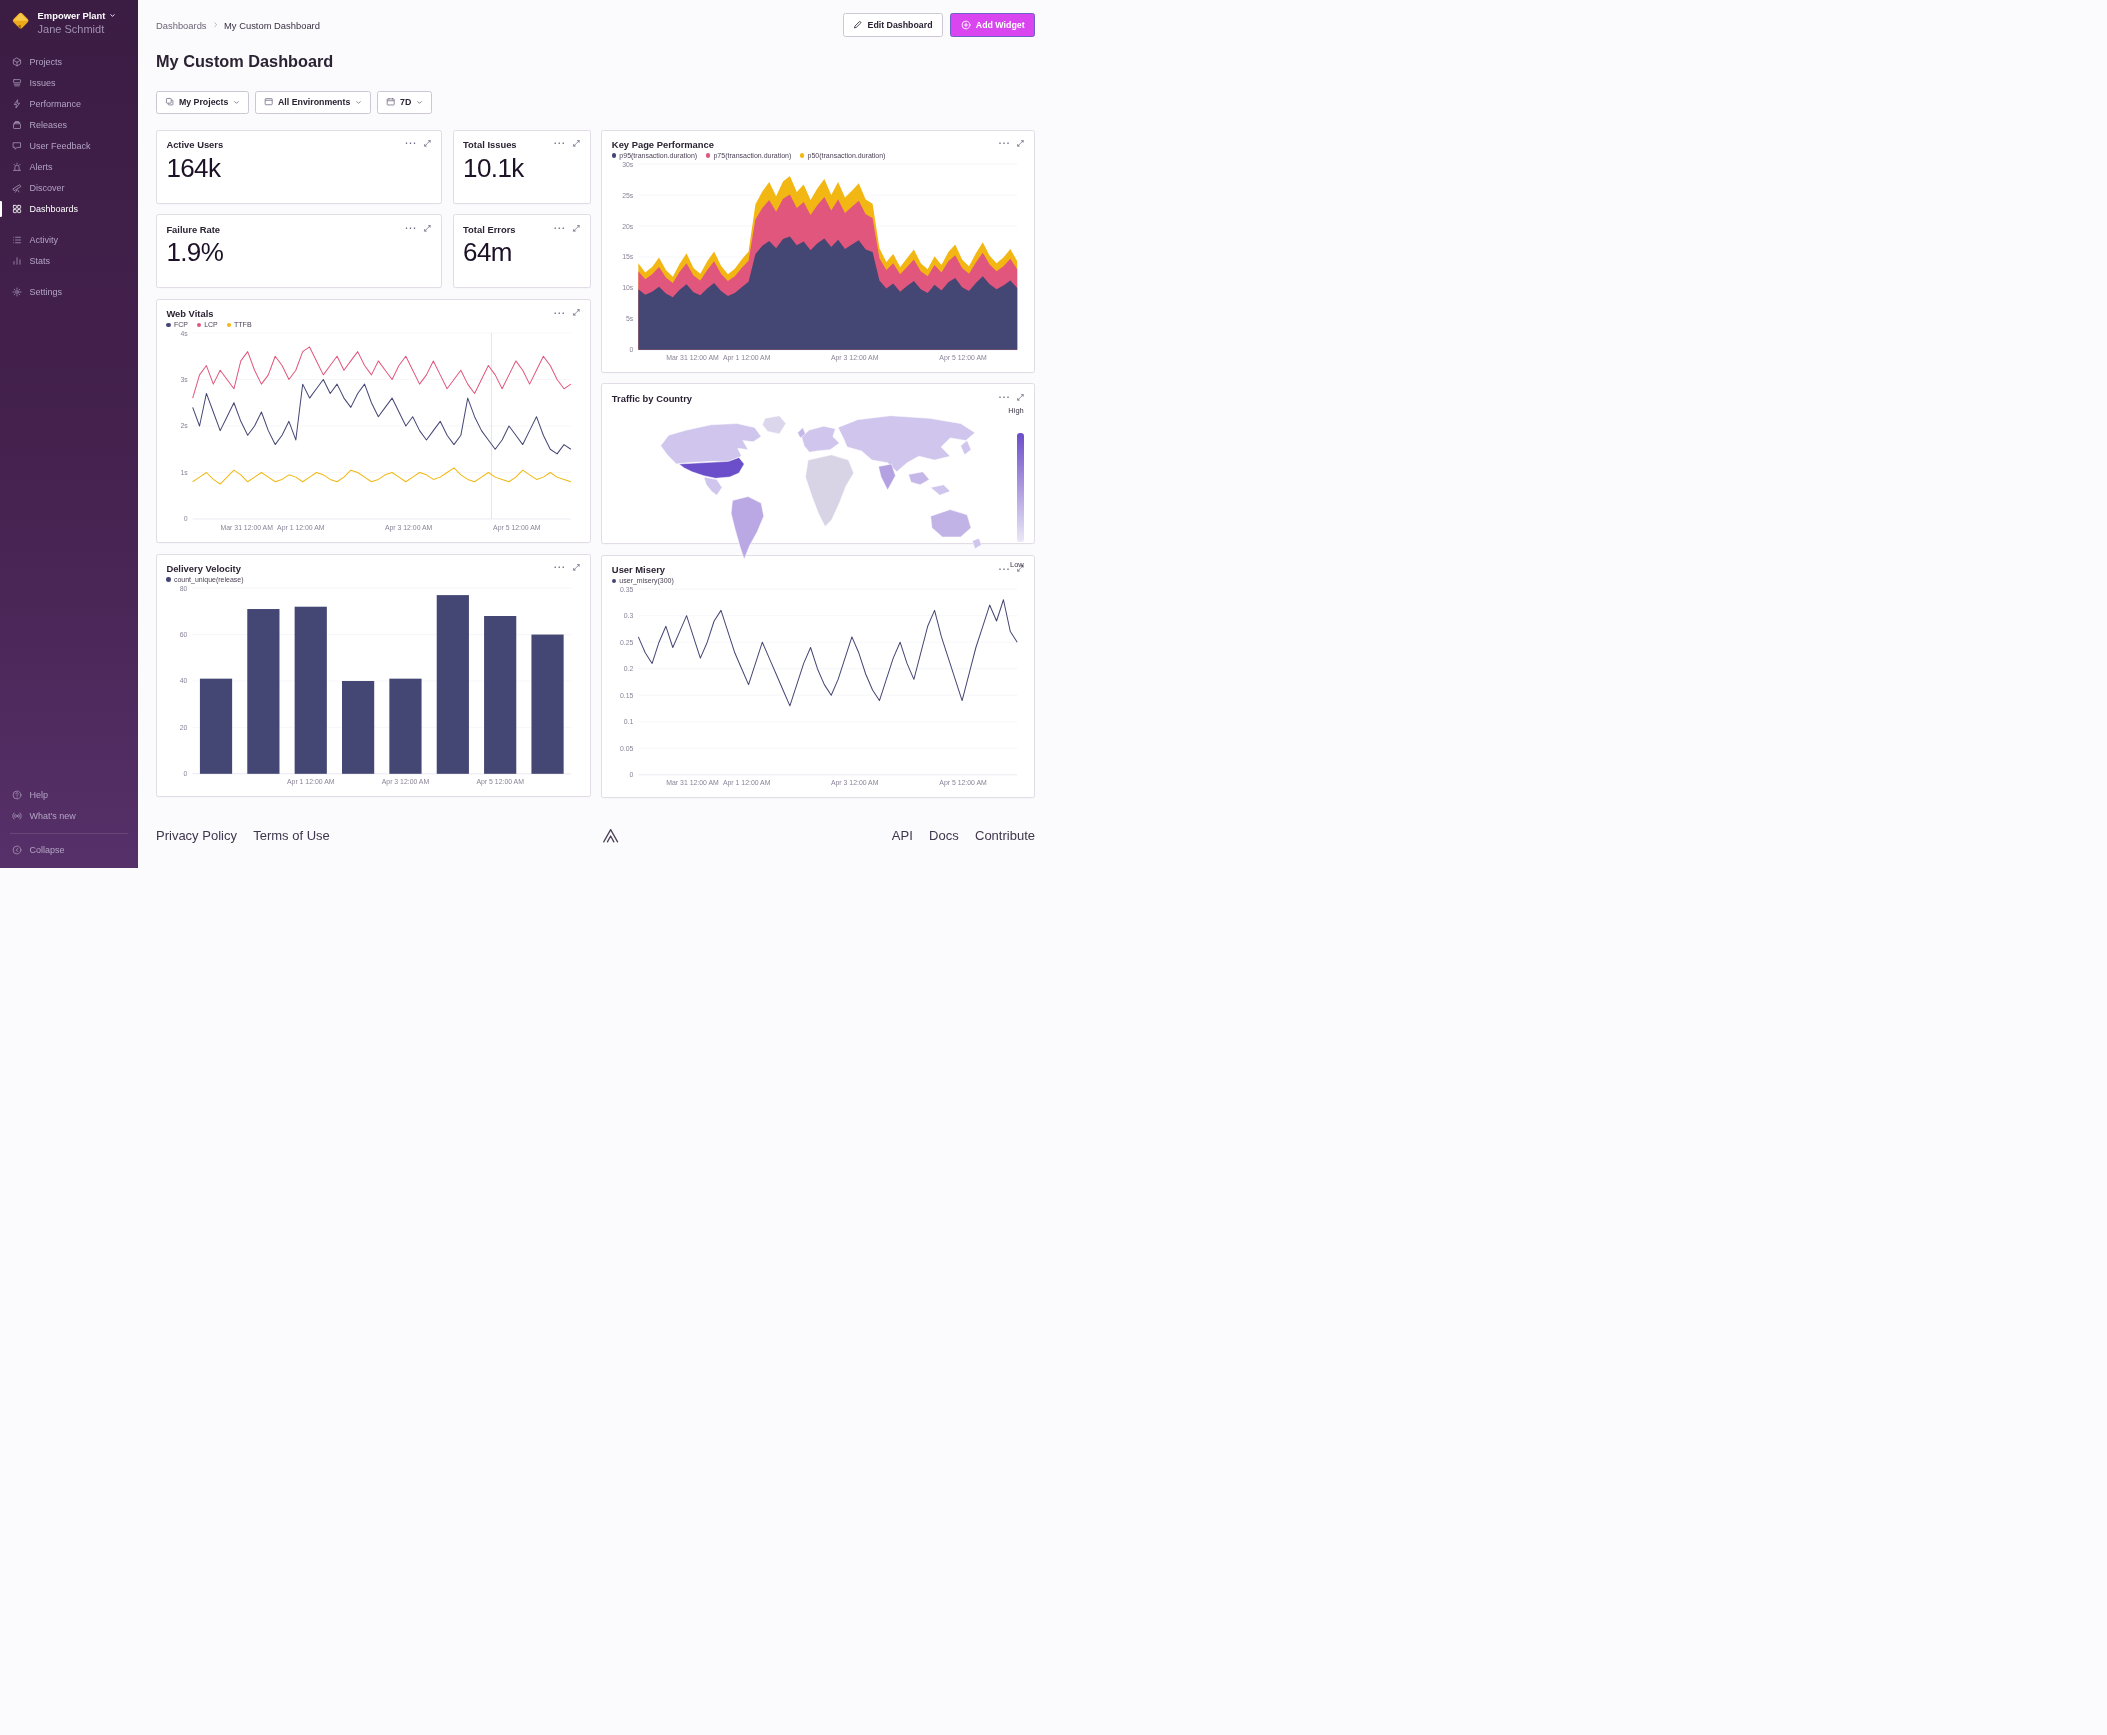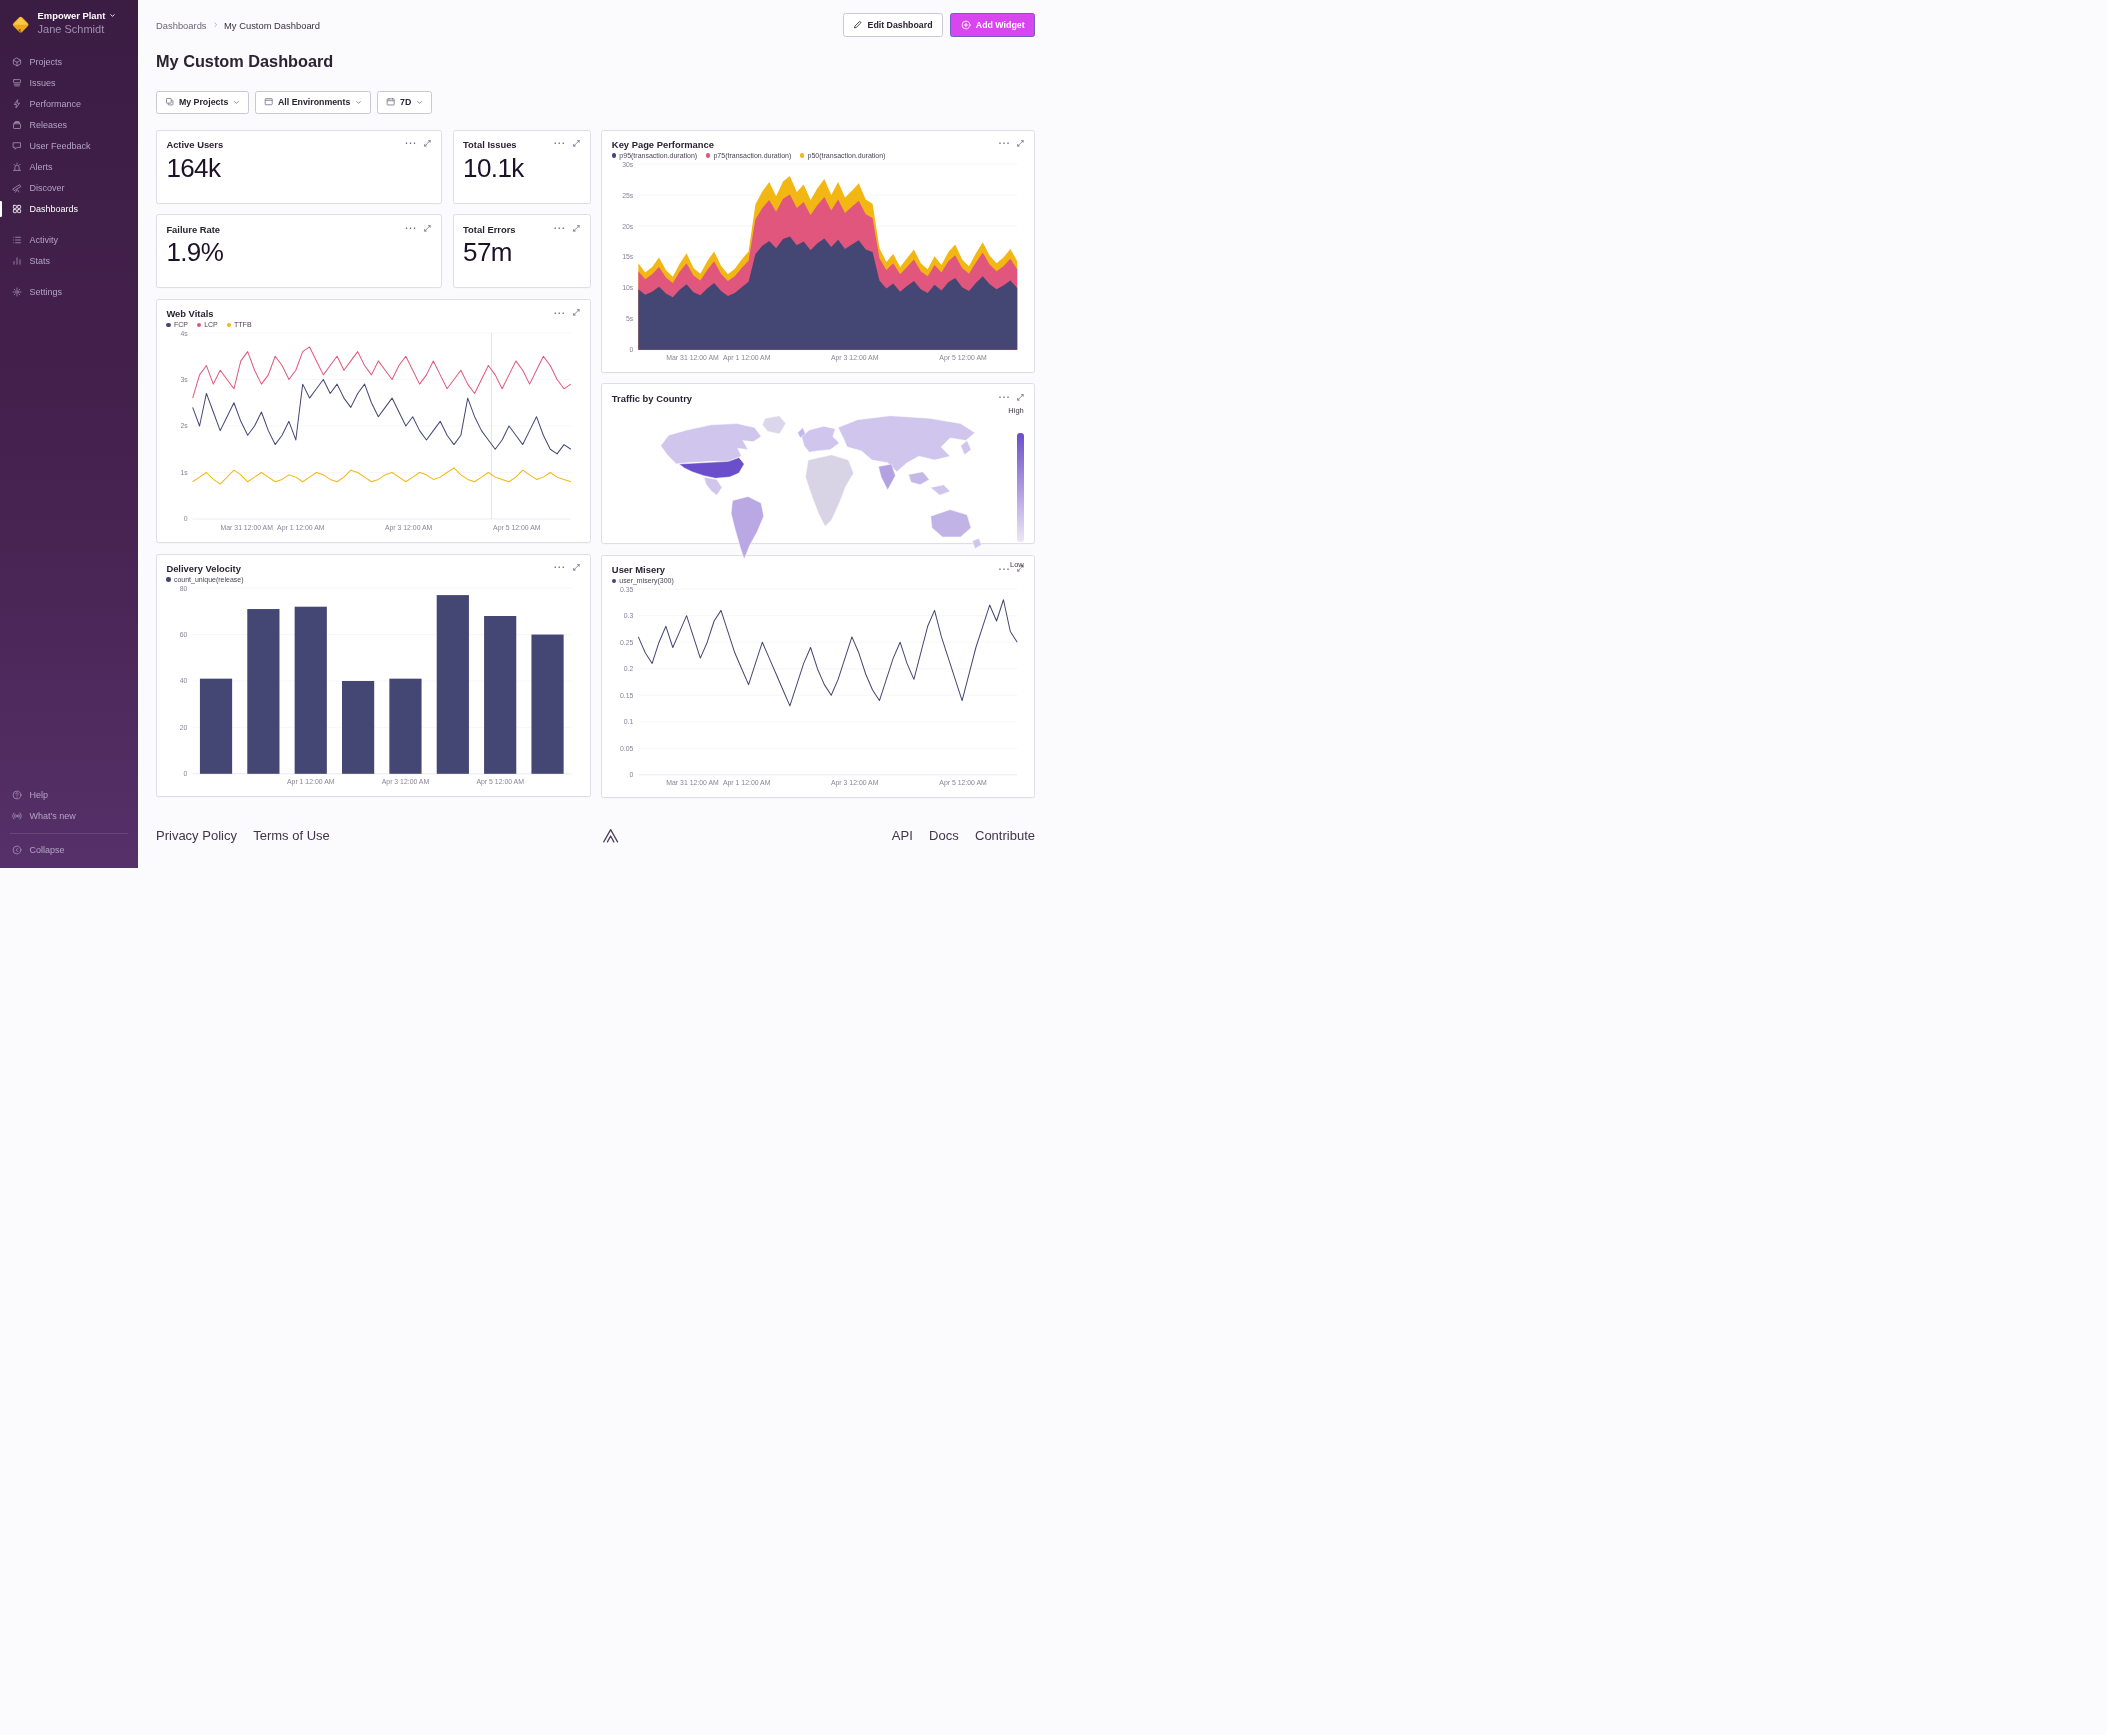--- a/index.html
+++ b/index.html
@@ -2,21 +2,21 @@
 <html style="font-size:10px"><head>
 <meta charset="utf-8">
 <title>Dashboard</title>
 <style>
   *{box-sizing:border-box;margin:0;padding:0}
   html,body{width:1054px;background:#fbfafc;font-family:"Liberation Sans",sans-serif;color:#2b2233}
   .app{display:flex;width:1054px;min-height:868px}
 
   
   .sidebar{width:138px;min-height:868px;flex:0 0 138px;background:linear-gradient(180deg,#3b1c43 0%,#45224f 55%,#563069 100%);color:#b4a4c5;display:flex;flex-direction:column;padding:10px 0 7.5px}
-  .org{display:flex;align-items:flex-end;gap:6.3px;padding:0 10px;margin-bottom:16.3px;cursor:pointer}
+  .org{display:flex;align-items:flex-start;gap:6.3px;padding:0 10px;margin-bottom:16.3px;cursor:pointer}
   .org-name{color:#fff;font-size:9.4px;font-weight:700;display:flex;align-items:center;gap:3.8px;white-space:nowrap}
   .org-sub{color:#a392b2;font-size:11px;margin-top:1.9px}
   .nav-item{display:flex;align-items:center;gap:7.5px;height:21px;padding-left:12px;font-size:9px;cursor:pointer;position:relative;color:#b4a4c5}
   .nav-item svg{flex:0 0 10px;stroke:#a392b2}
   .nav-item.active{color:#fff}
   .nav-item.active svg{stroke:#fff}
   .nav-item.active::before{content:"";position:absolute;left:0;top:2.5px;bottom:2.5px;width:1.9px;background:#fff;border-radius:0 1.3px 1.3px 0}
   .nav-gap{height:10px}
   .sidebar-spacer{flex:1}
   .side-divider{height:0.6px;background:rgba(255,255,255,.12);margin:6.3px 10px}
@@ -317,21 +317,21 @@
           <section class="card stat stat-narrow">
             <div class="card-head">
               <h2 class="card-title">Total Errors</h2>
               <div class="card-actions">
                 <span class="dots">⋯</span>
                 <svg class="ic-expand" width="8.8" height="8.8" viewBox="0 0 16 16" fill="none" stroke="#6f6680" stroke-width="1.4" stroke-linecap="round" stroke-linejoin="round">
                     <path d="M10 3h3v3M13 3 8.5 7.5M6 13H3v-3M3 13l4.5-4.5"></path>
                   </svg>
               </div>
             </div>
-            <div class="stat-value">57m</div>
+            <div class="stat-value">64m</div>
           </section>
         </div>
 
         <section class="card h-wv">
           <div class="card-head">
             <h2 class="card-title">Web Vitals</h2>
             <div class="card-actions">
               <span class="dots">⋯</span>
               <svg class="ic-expand" width="8.8" height="8.8" viewBox="0 0 16 16" fill="none" stroke="#6f6680" stroke-width="1.4" stroke-linecap="round" stroke-linejoin="round">
                   <path d="M10 3h3v3M13 3 8.5 7.5M6 13H3v-3M3 13l4.5-4.5"></path>

